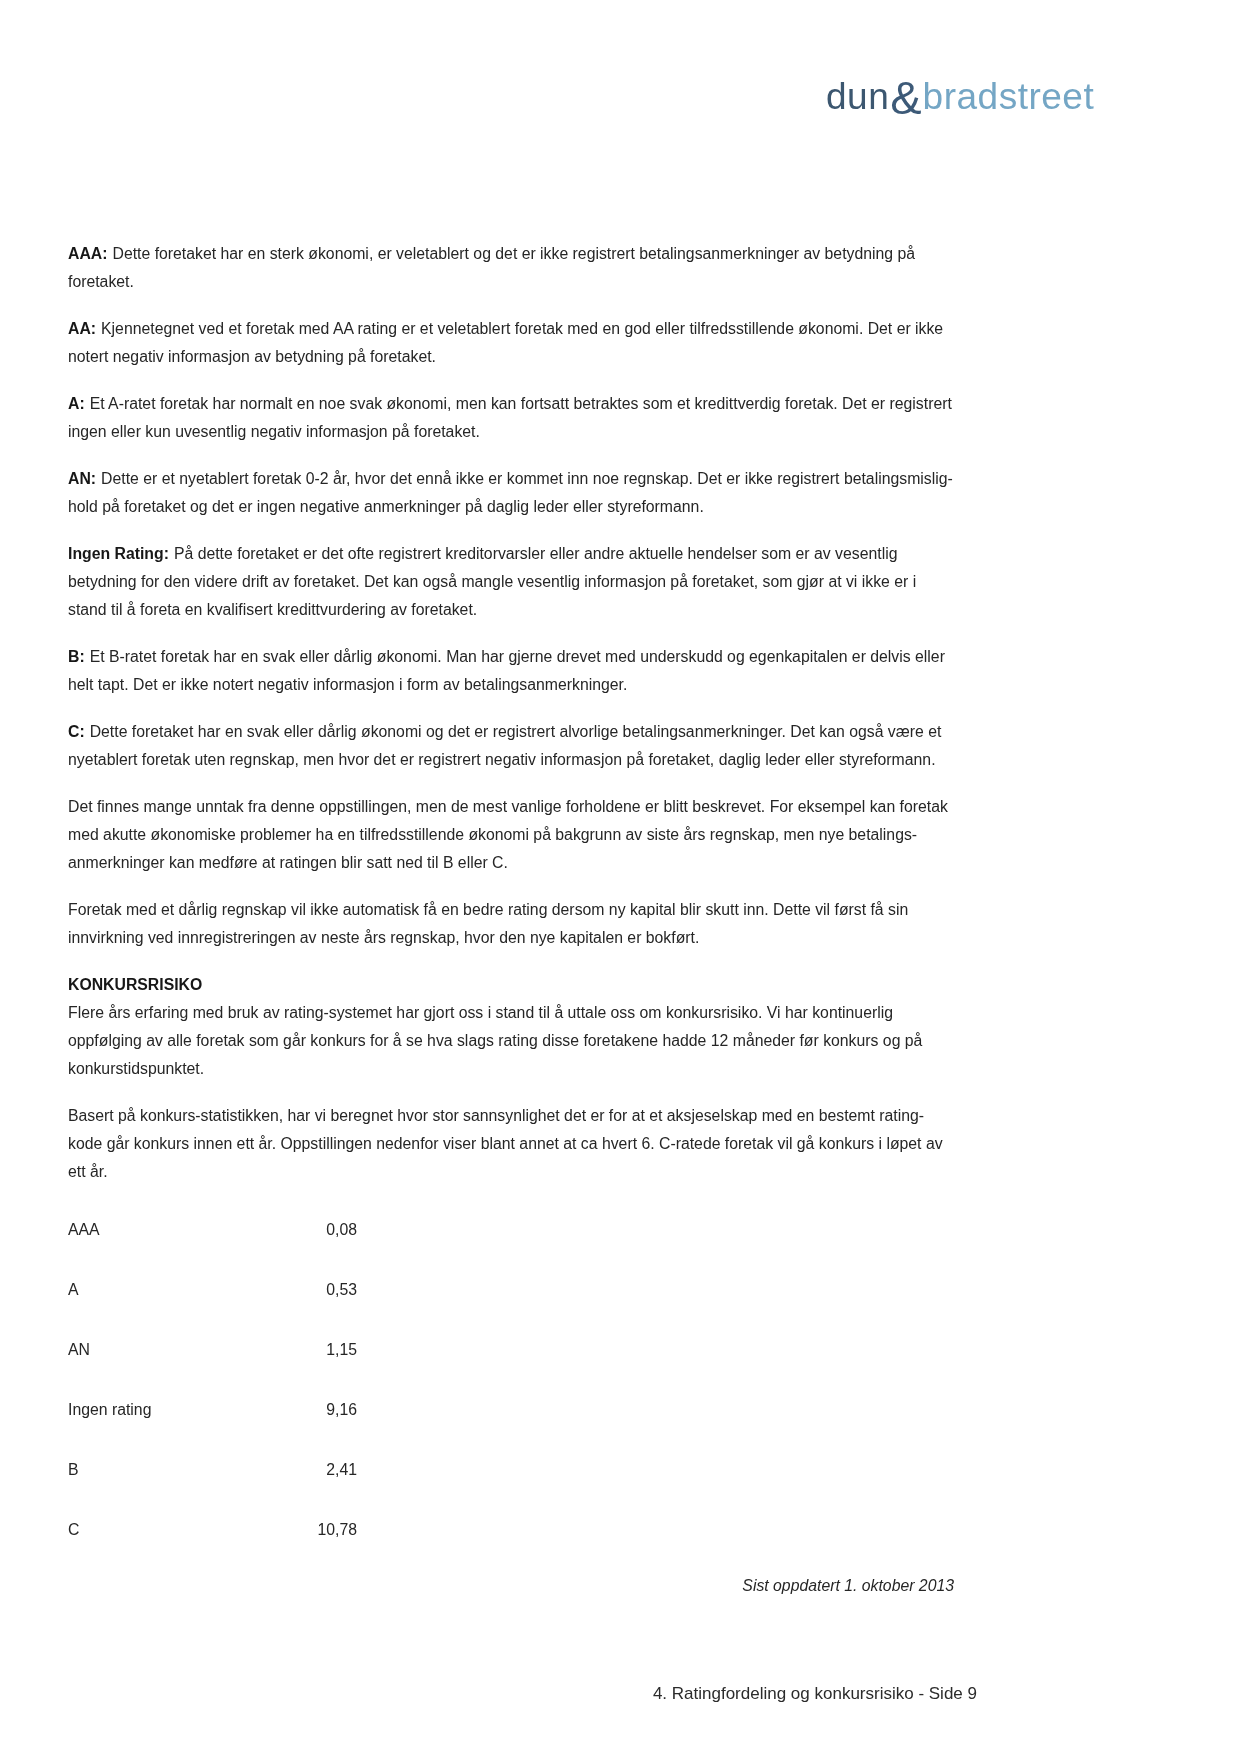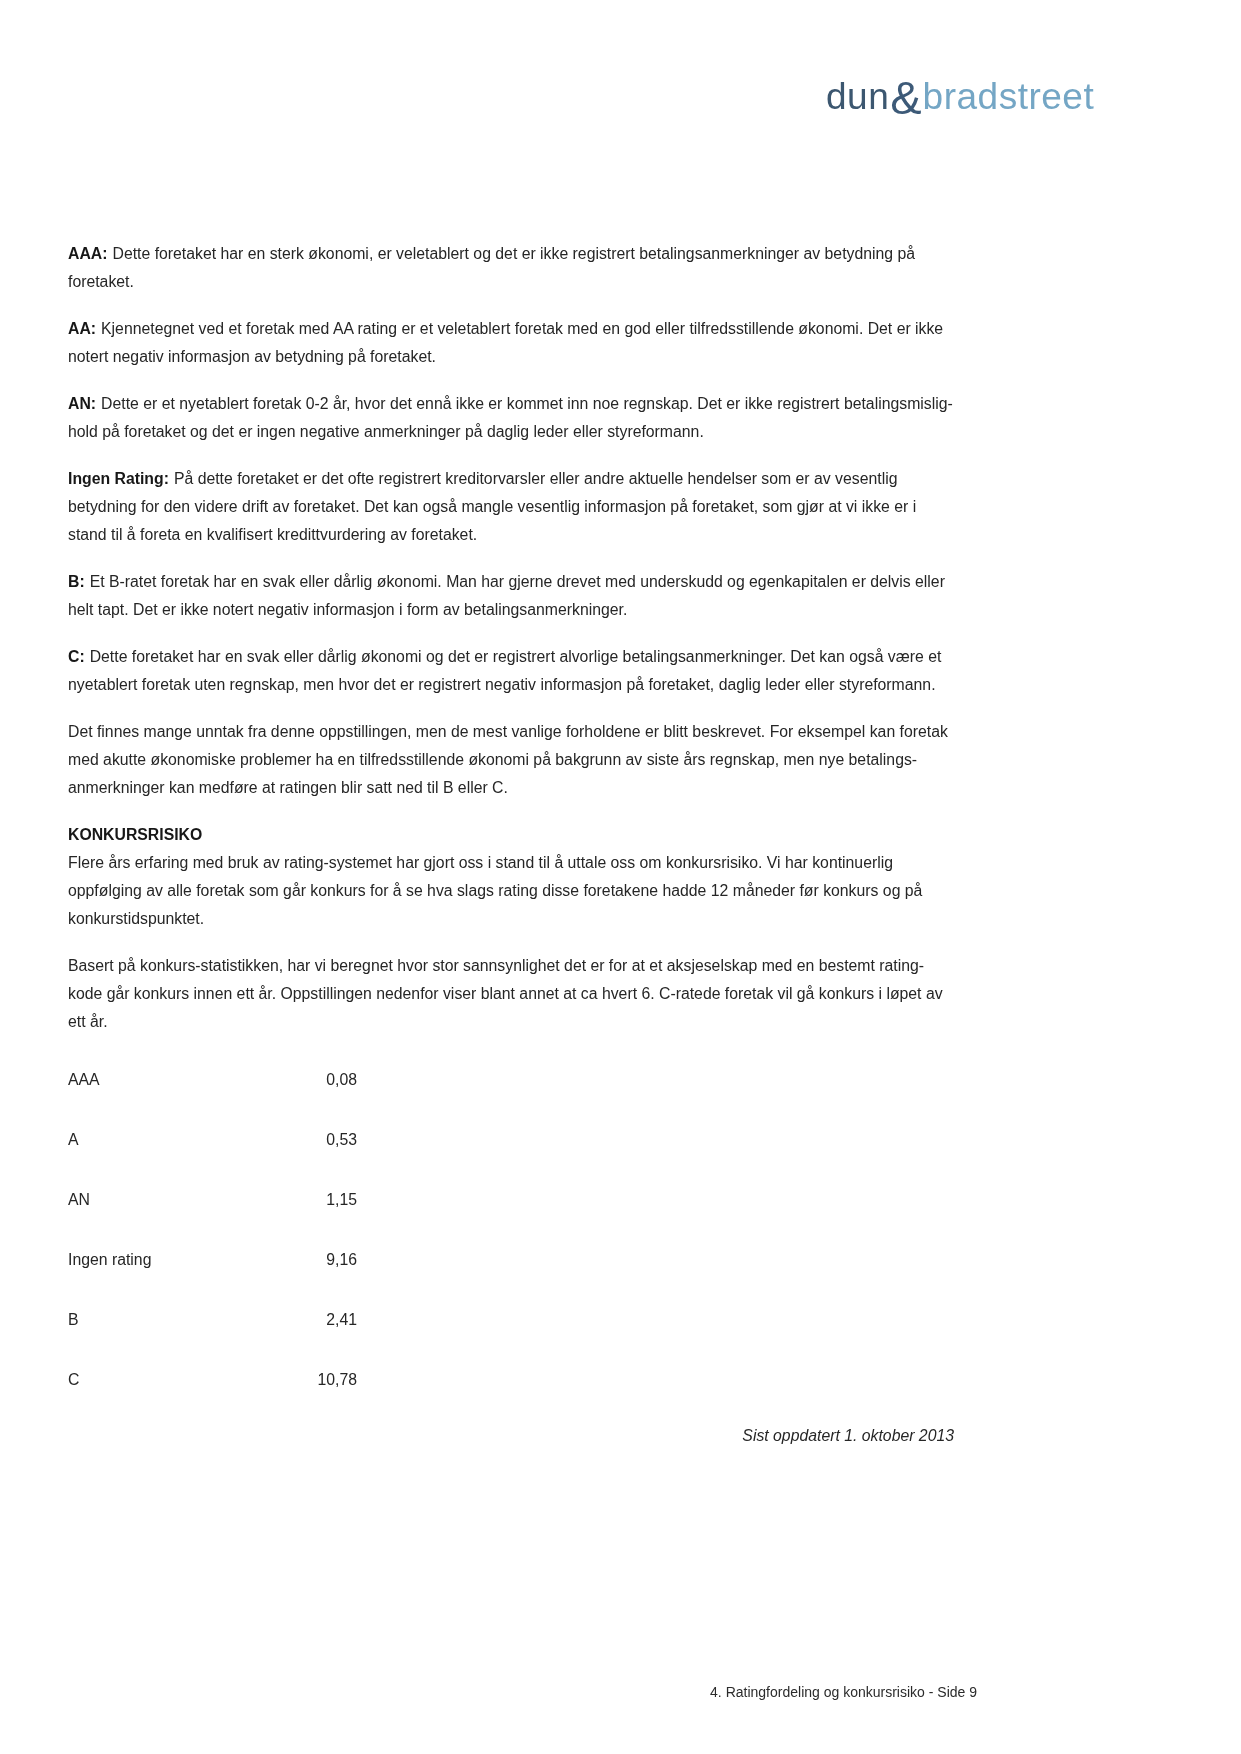--- a/index.html
+++ b/index.html
@@ -64,51 +64,53 @@
   .updated {
     font-style:italic;
     margin-top:26px;
     text-align:right;
   }
 
   .footer {
     position:absolute;
     top:1684px;
     right:264px;
-    font-size:14px;
+    font-size:17px;
     color:#2b2b2b;
     white-space:nowrap;
   }
 </style>
 </head>
 <body>
 
 <div class="page">
 
   <div class="logo">
     <span class="word-dun">dun</span><span class="amp">&amp;</span><span class="word-bradstreet">bradstreet</span>
   </div>
 
   <div class="content">
 
     <p class="para"><span class="lead">AAA:</span><span>Dette foretaket har en sterk økonomi, er veletablert og det er ikke registrert betalingsanmerkninger av betydning på foretaket.</span></p>
 
     <p class="para"><span class="lead">AA:</span><span>Kjennetegnet ved et foretak med AA rating er et veletablert foretak med en god eller tilfredsstillende økonomi. Det er ikke notert negativ informasjon av betydning på foretaket.</span></p>
 
+    <p class="para"><span class="lead">A:</span><span>Et A-ratet foretak har normalt en noe svak økonomi, men kan fortsatt betraktes som et kredittverdig foretak. Det er registrert ingen eller kun uvesentlig negativ informasjon på foretaket.</span></p>
 
     <p class="para"><span class="lead">AN:</span><span>Dette er et nyetablert foretak 0-2 år, hvor det ennå ikke er kommet inn noe regnskap. Det er ikke registrert betalingsmislig- hold på foretaket og det er ingen negative anmerkninger på daglig leder eller styreformann.</span></p>
 
     <p class="para"><span class="lead">Ingen Rating:</span><span>På dette foretaket er det ofte registrert kreditorvarsler eller andre aktuelle hendelser som er av vesentlig betydning for den videre drift av foretaket. Det kan også mangle vesentlig informasjon på foretaket, som gjør at vi ikke er i stand til å foreta en kvalifisert kredittvurdering av foretaket.</span></p>
 
     <p class="para"><span class="lead">B:</span><span>Et B-ratet foretak har en svak eller dårlig økonomi. Man har gjerne drevet med underskudd og egenkapitalen er delvis eller helt tapt. Det er ikke notert negativ informasjon i form av betalingsanmerkninger.</span></p>
 
     <p class="para"><span class="lead">C:</span><span>Dette foretaket har en svak eller dårlig økonomi og det er registrert alvorlige betalingsanmerkninger. Det kan også være et nyetablert foretak uten regnskap, men hvor det er registrert negativ informasjon på foretaket, daglig leder eller styreformann.</span></p>
 
     <p class="para"><span>Det finnes mange unntak fra denne oppstillingen, men de mest vanlige forholdene er blitt beskrevet. For eksempel kan foretak med akutte økonomiske problemer ha en tilfredsstillende økonomi på bakgrunn av siste års regnskap, men nye betalings- anmerkninger kan medføre at ratingen blir satt ned til B eller C.</span></p>
 
+    <p class="para"><span>Foretak med et dårlig regnskap vil ikke automatisk få en bedre rating dersom ny kapital blir skutt inn. Dette vil først få sin innvirkning ved innregistreringen av neste års regnskap, hvor den nye kapitalen er bokført.</span></p>
 
     <div class="para">
       <div class="section-heading">KONKURSRISIKO</div>
       <div>Flere års erfaring med bruk av rating-systemet har gjort oss i stand til å uttale oss om konkursrisiko. Vi har kontinuerlig oppfølging av alle foretak som går konkurs for å se hva slags rating disse foretakene hadde 12 måneder før konkurs og på konkurstidspunktet.</div>
     </div>
 
     <p class="para"><span>Basert på konkurs-statistikken, har vi beregnet hvor stor sannsynlighet det er for at et aksjeselskap med en bestemt rating-kode går konkurs innen ett år. Oppstillingen nedenfor viser blant annet at ca hvert 6. C-ratede foretak vil gå konkurs i løpet av ett år.</span></p>
 
     <div class="rating-table">
       <div class="tbl-row">

